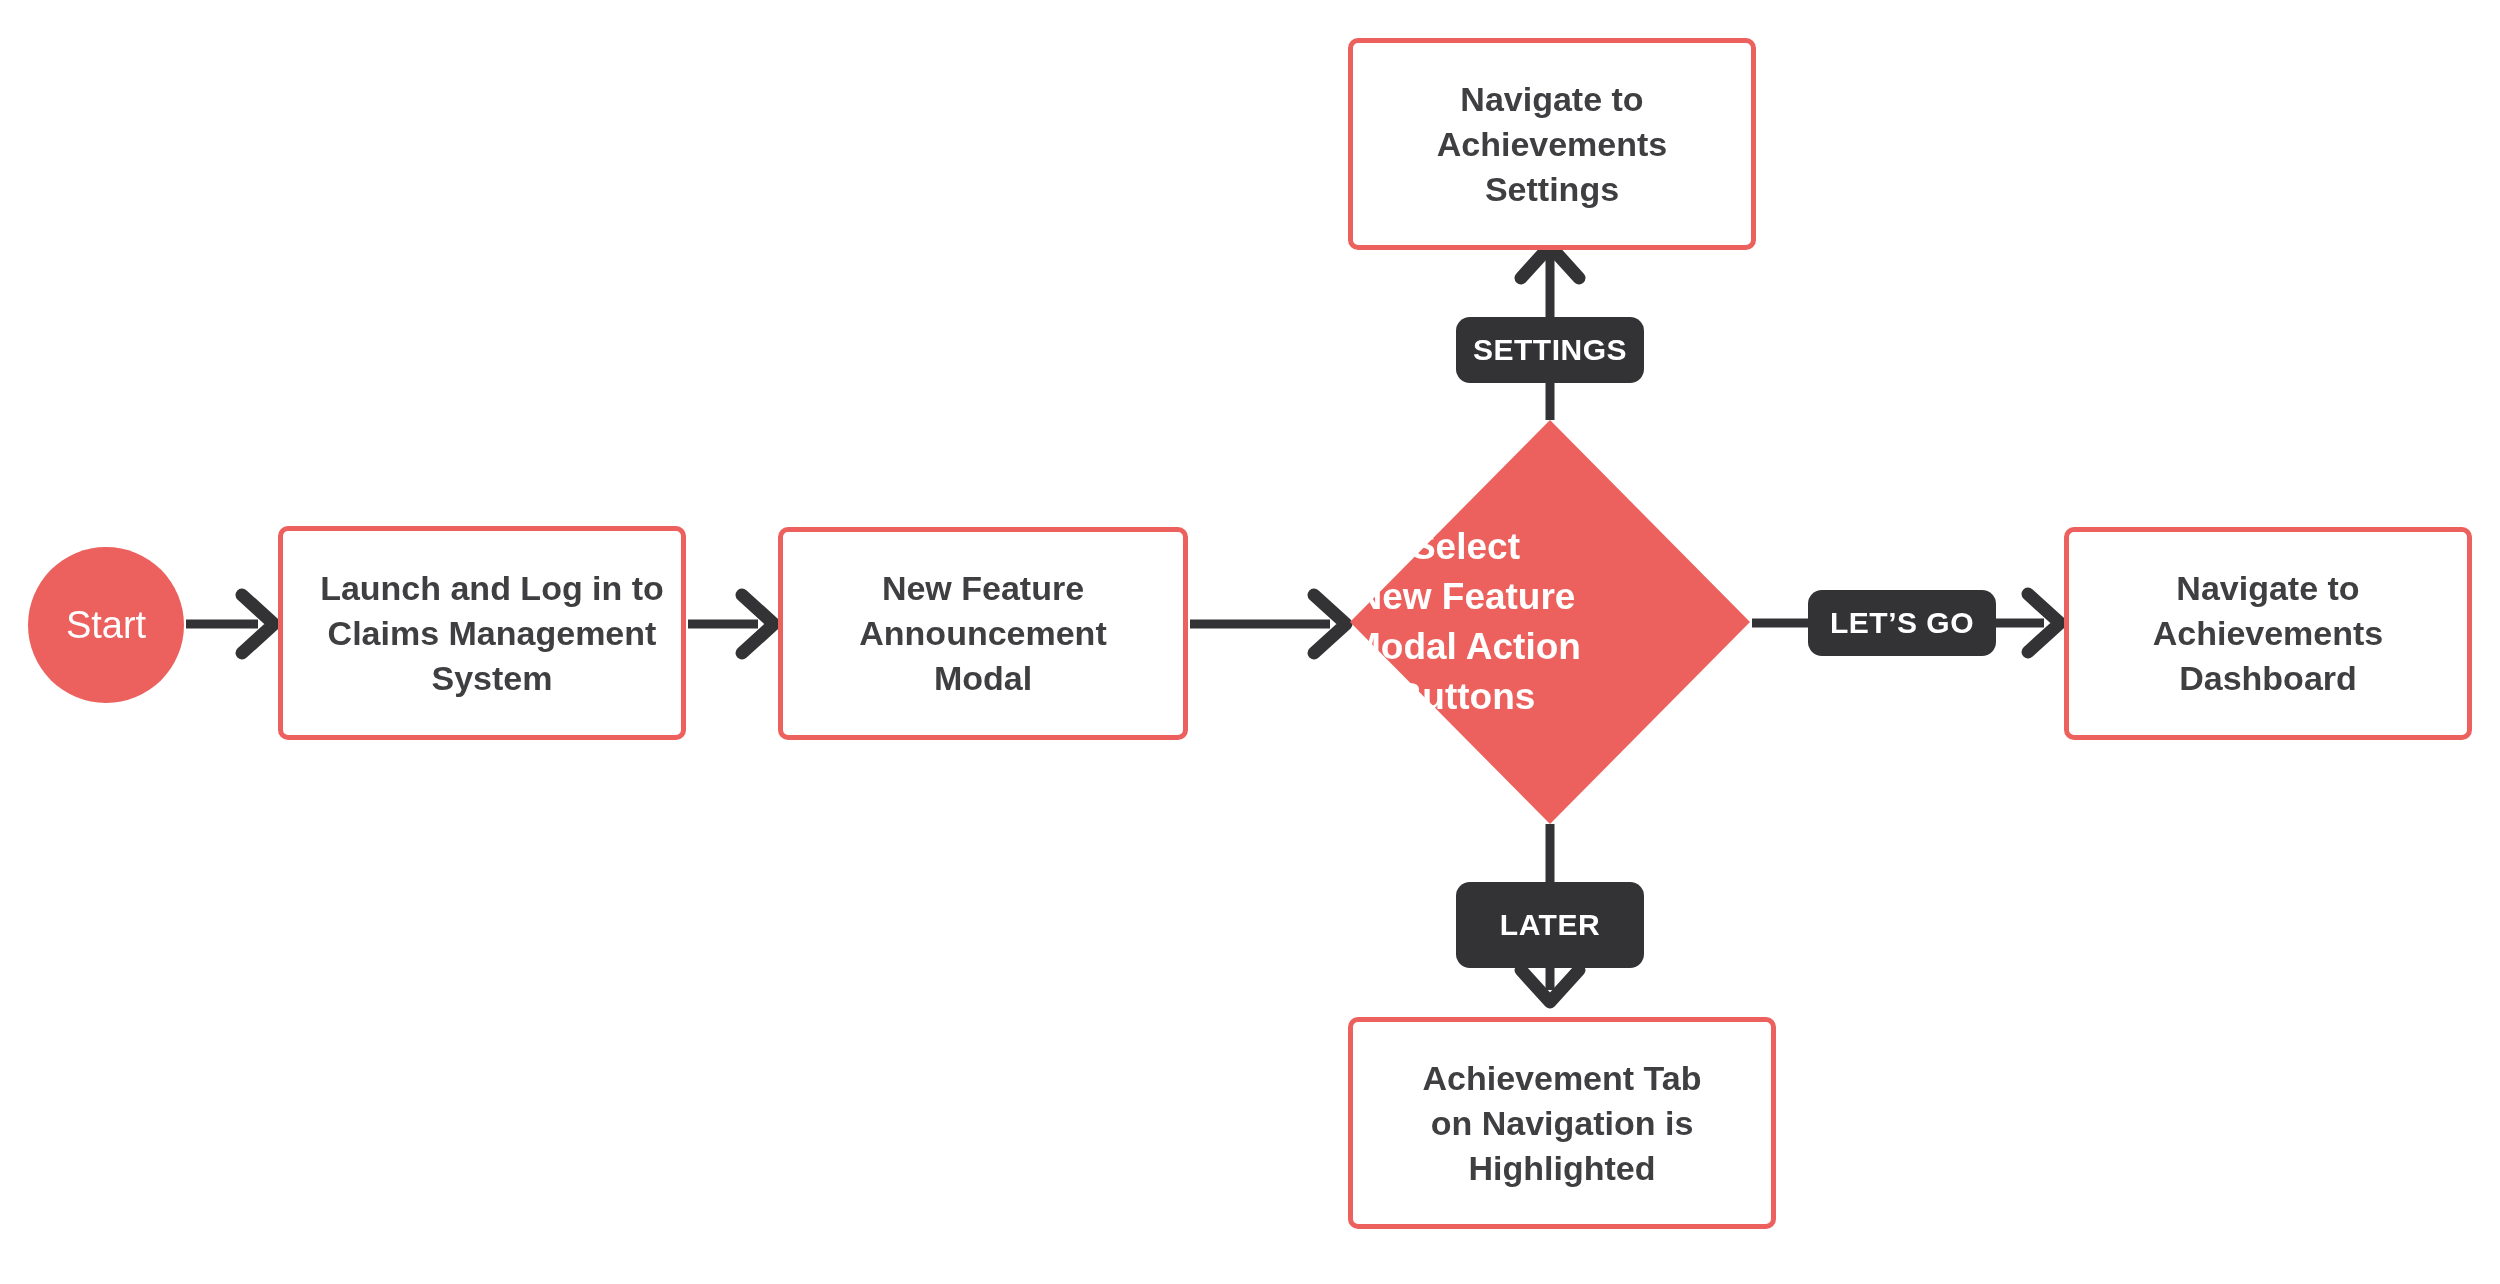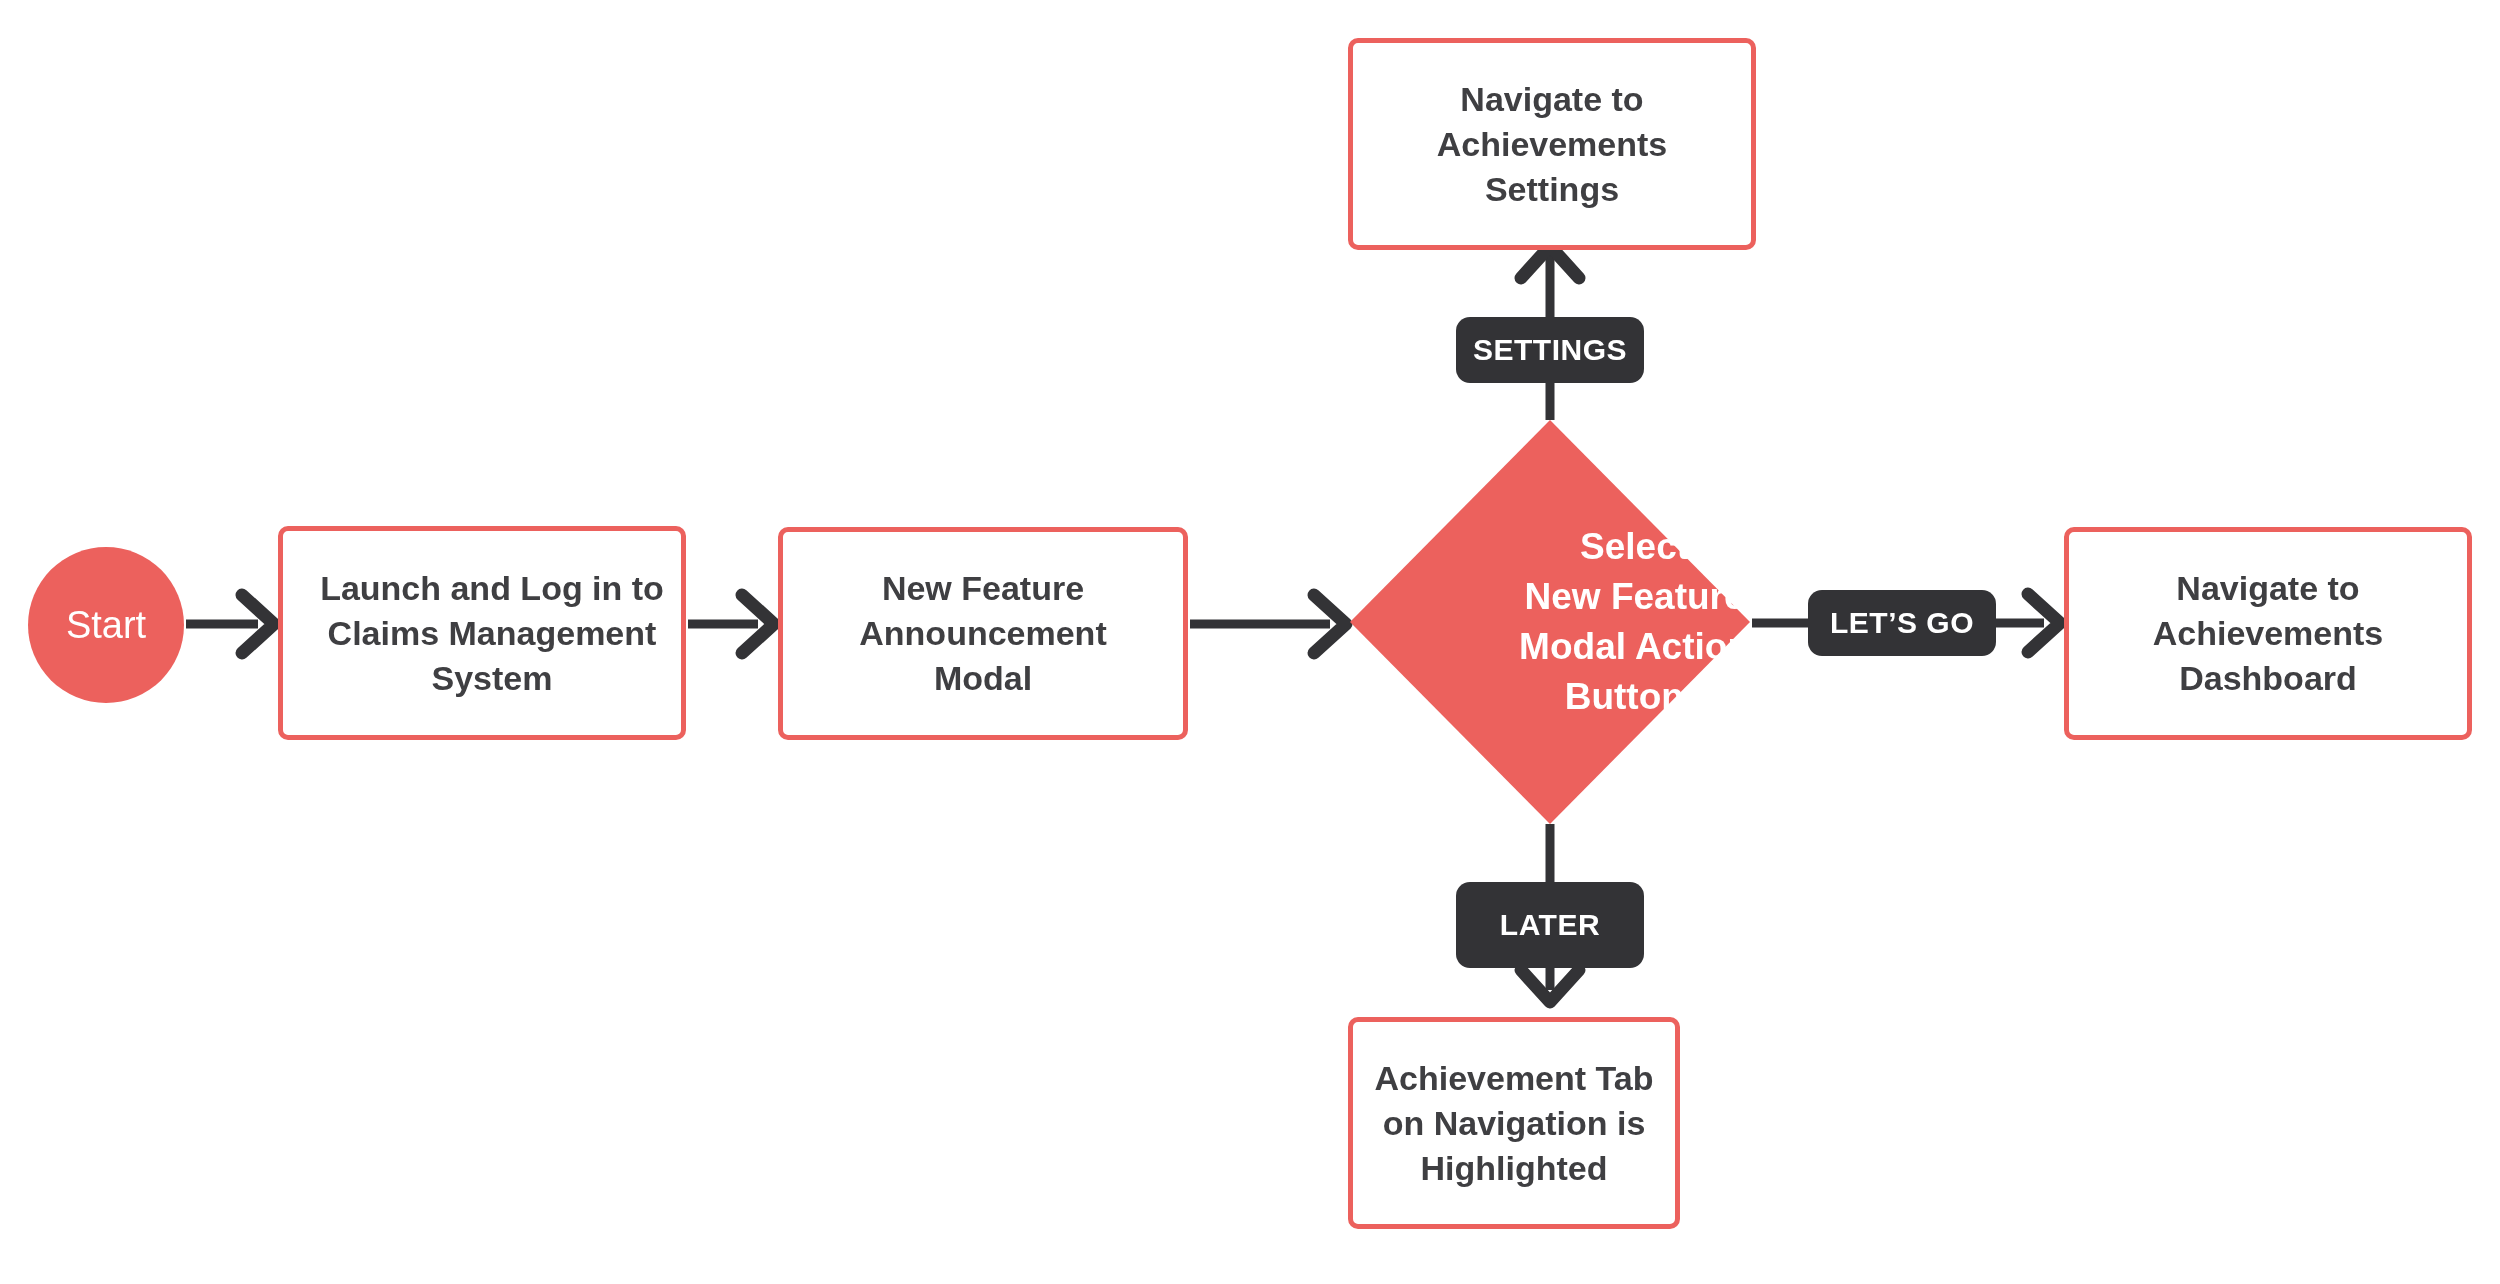--- a/index.html
+++ b/index.html
@@ -61,21 +61,21 @@
   }
   .box-line {
     color: var(--box-text);
     font-size: 34px;
     font-weight: 700;
     line-height: 45px;
     white-space: nowrap;
   }
   .diamond-wrap {
     position: absolute; z-index: 2;
-    display: flex; align-items: center; justify-content: flex-end;
+    display: flex; align-items: center; justify-content: flex-start;
   }
   .diamond-shape {
     position: absolute; inset: 0;
     background: var(--coral);
     clip-path: polygon(50% 0%, 100% 50%, 50% 100%, 0% 50%);
   }
   .diamond-text {
     position: relative;
     display: flex; flex-direction: column;
     align-items: center; justify-content: center;
@@ -159,21 +159,21 @@
     <div class="box-line">Achievements</div>
     <div class="box-line">Settings</div>
   </div>
 
   <div class="node box" style="left:2064px; top:516px; width:408px; height:213px;">
     <div class="box-line">Navigate to</div>
     <div class="box-line">Achievements</div>
     <div class="box-line">Dashboard</div>
   </div>
 
-  <div class="node box" style="left:1348px; top:1006px; width:332px; height:212px;">
+  <div class="node box" style="left:1348px; top:1006px; width:428px; height:212px;">
     <div class="box-line">Achievement Tab</div>
     <div class="box-line">on Navigation is</div>
     <div class="box-line">Highlighted</div>
   </div>
 
   <div class="badge" style="left:1456px; top:317px; width:188px; height:66px;">
     <span>SETTINGS</span>
   </div>
   <div class="badge" style="left:1808px; top:590px; width:188px; height:66px;">
     <span>LET’S GO</span>

